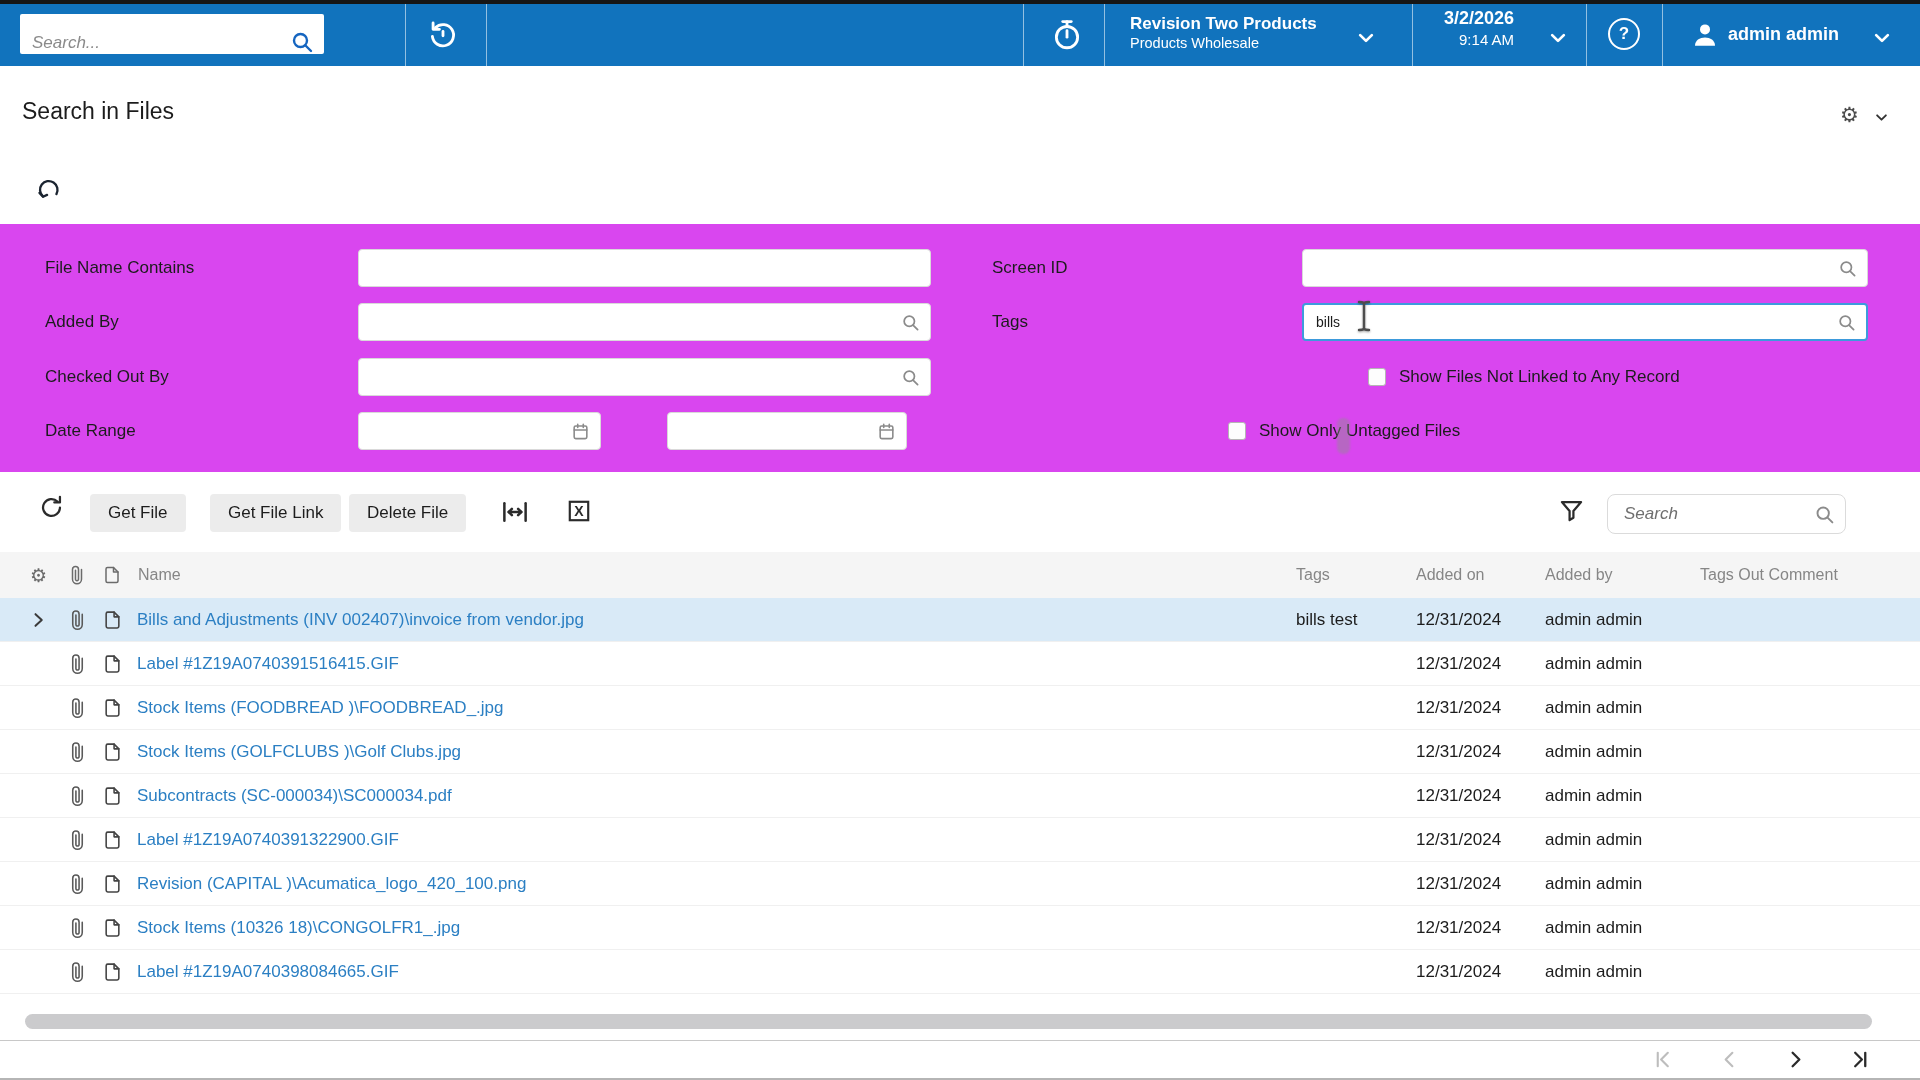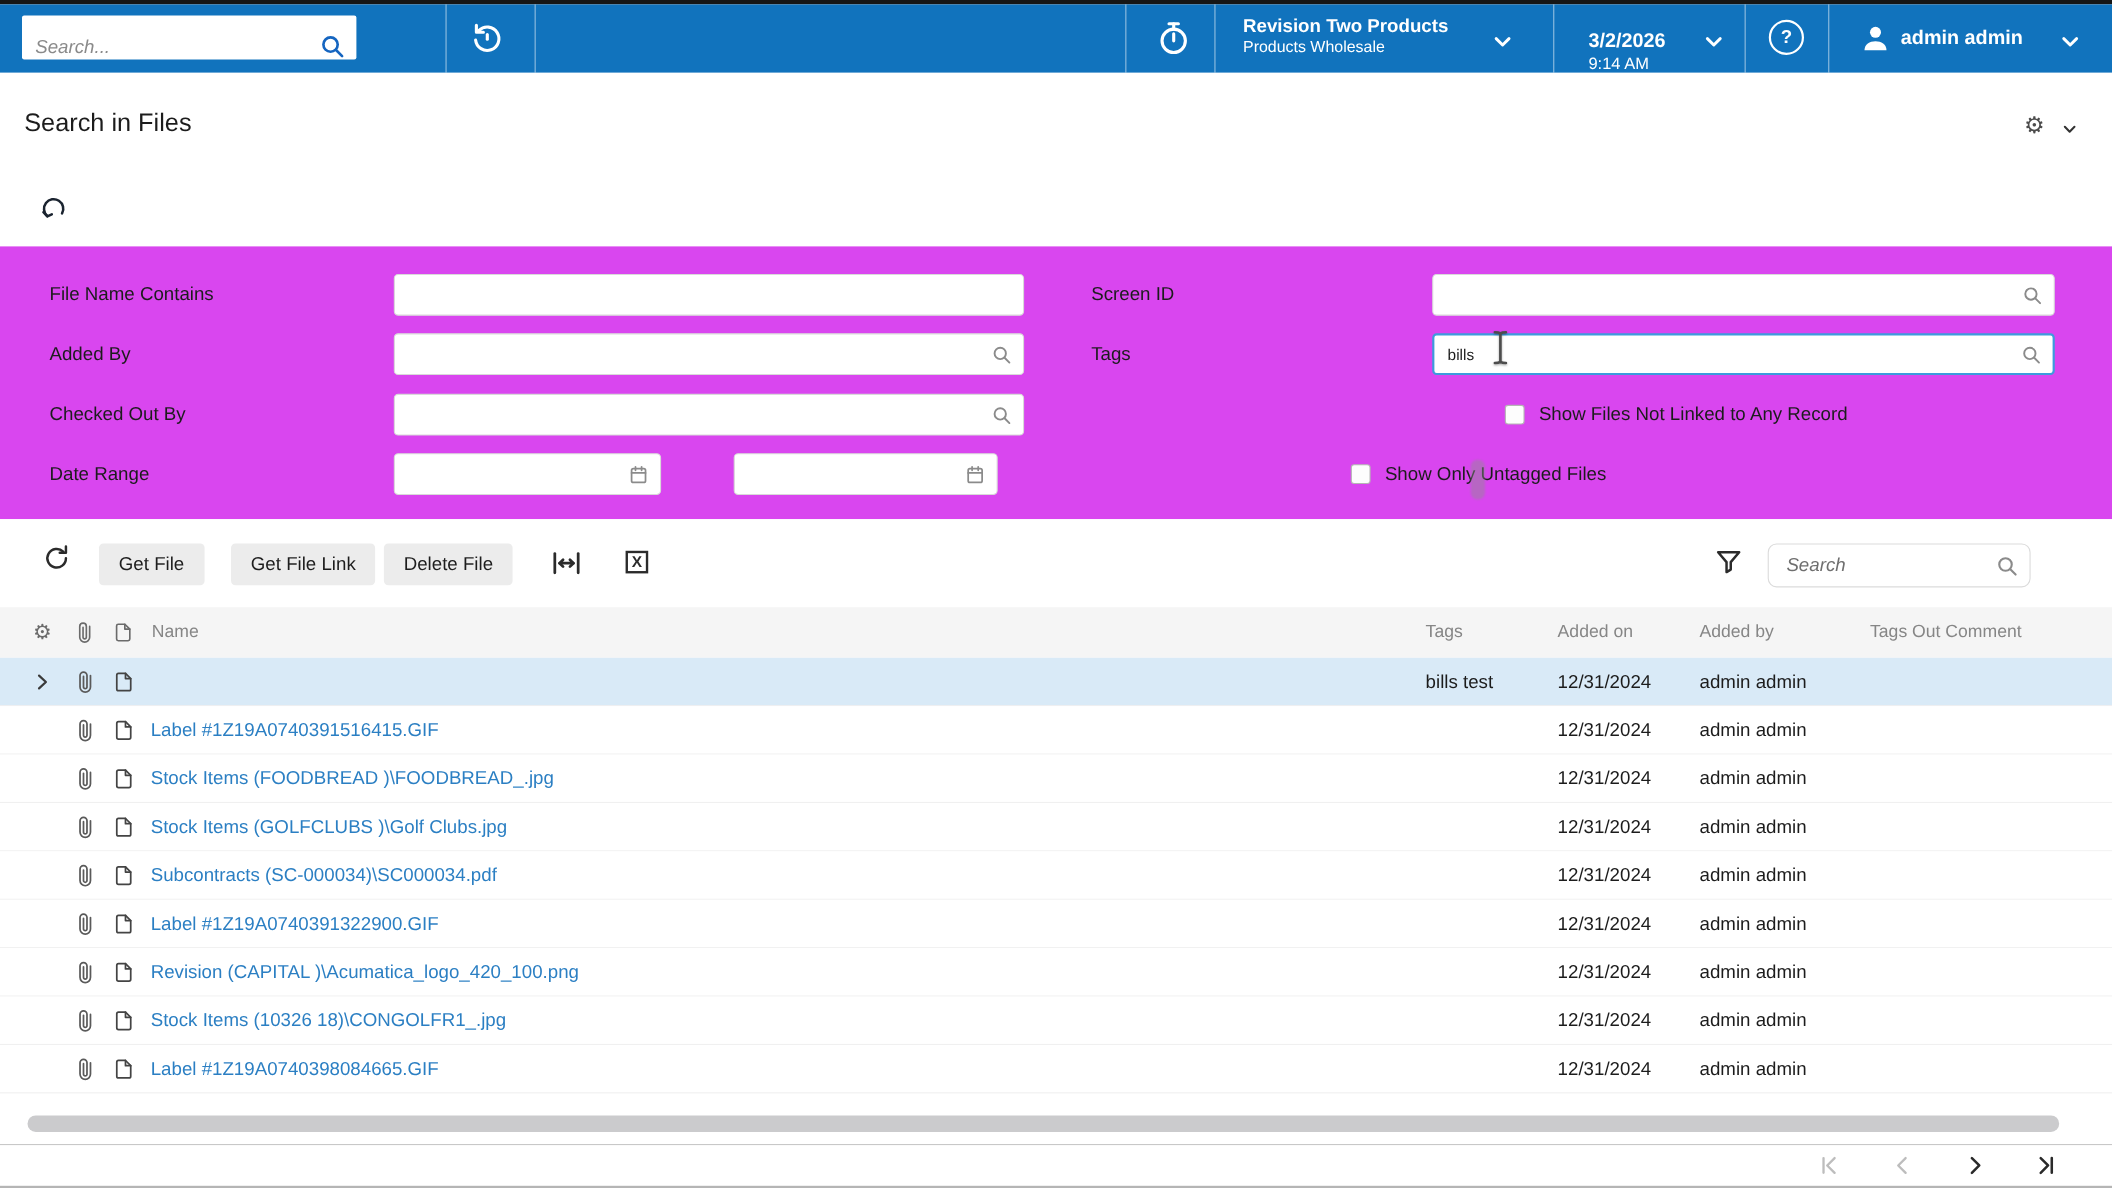--- a/index.html
+++ b/index.html
@@ -13,21 +13,21 @@
   .topbar{position:absolute;top:4px;left:0;width:100%;height:62px;background:#1173BD;color:#fff;}
   .tb-div{position:absolute;top:0;width:1px;height:62px;background:rgba(255,255,255,.55);}
   .tb-search{position:absolute;left:20px;top:10px;width:304px;height:40px;background:#fff;border-radius:2px;
              display:flex;align-items:flex-end;padding:0 10px;box-sizing:border-box;}
   .tb-search input{flex:1;border:none;outline:none;font-size:17px;font-family:inherit;color:#333;background:transparent;}
   .tb-search input::placeholder{font-style:italic;color:#8a8a8a;}
   .tb-icon{position:absolute;color:#fff;}
   .co-block{position:absolute;left:1130px;top:9px;line-height:1.25;}
   .co-name{font-size:17px;font-weight:bold;}
   .co-branch{font-size:14.5px;}
-  .dt-block{position:absolute;left:1444px;top:22px;line-height:1.3;}
+  .dt-block{position:absolute;left:1444px;top:3px;line-height:1.3;text-align:right;}
   .dt-date{font-size:18px;font-weight:bold;}
   .dt-time{font-size:15px;}
   .help-circle{position:absolute;left:1608px;top:14px;width:32px;height:32px;border:2.5px solid #fff;border-radius:50%;
                display:flex;align-items:center;justify-content:center;font-size:17px;font-weight:bold;box-sizing:border-box;}
   .user-name{position:absolute;left:1728px;top:20px;font-size:18px;font-weight:bold;}
 
   
   .page-title{position:absolute;left:22px;top:98px;font-size:23px;font-weight:500;color:#1c1c1c;}
   .gear-glyph{font-size:21px;color:#4c4c4c;line-height:1;}
   .undo-btn{position:absolute;left:36px;top:176px;color:#1b2430;cursor:pointer;}
@@ -343,20 +343,21 @@
         <svg class="ic clip-rot" width="19" height="19" viewBox="0 0 24 24" fill="none" stroke="currentColor" stroke-width="2" stroke-linecap="round" stroke-linejoin="round">
               <path d="M21.44 11.05l-9.19 9.19a6 6 0 0 1-8.49-8.49l9.19-9.19a4 4 0 0 1 5.66 5.66l-9.2 9.19a2 2 0 0 1-2.83-2.83l8.49-8.48"></path>
             </svg>
       </span>
       <span class="cell c-file">
         <svg class="ic" width="19" height="19" viewBox="0 0 24 24" fill="none" stroke="currentColor" stroke-width="2" stroke-linecap="round" stroke-linejoin="round">
               <path d="M14 2H6a2 2 0 0 0-2 2v16a2 2 0 0 0 2 2h12a2 2 0 0 0 2-2V8z"></path>
               <polyline points="14 2 14 8 20 8"></polyline>
             </svg>
       </span>
+      <span class="cell c-name">Bills and Adjustments (INV 002407)\invoice from vendor.jpg</span>
       <span class="cell c-tags">bills test</span>
       <span class="cell c-addedon">12/31/2024</span>
       <span class="cell c-addedby">admin admin</span>
     </div>
         <div class="g-row">
 
       <span class="cell c-clip">
         <svg class="ic clip-rot" width="19" height="19" viewBox="0 0 24 24" fill="none" stroke="currentColor" stroke-width="2" stroke-linecap="round" stroke-linejoin="round">
               <path d="M21.44 11.05l-9.19 9.19a6 6 0 0 1-8.49-8.49l9.19-9.19a4 4 0 0 1 5.66 5.66l-9.2 9.19a2 2 0 0 1-2.83-2.83l8.49-8.48"></path>
             </svg>

